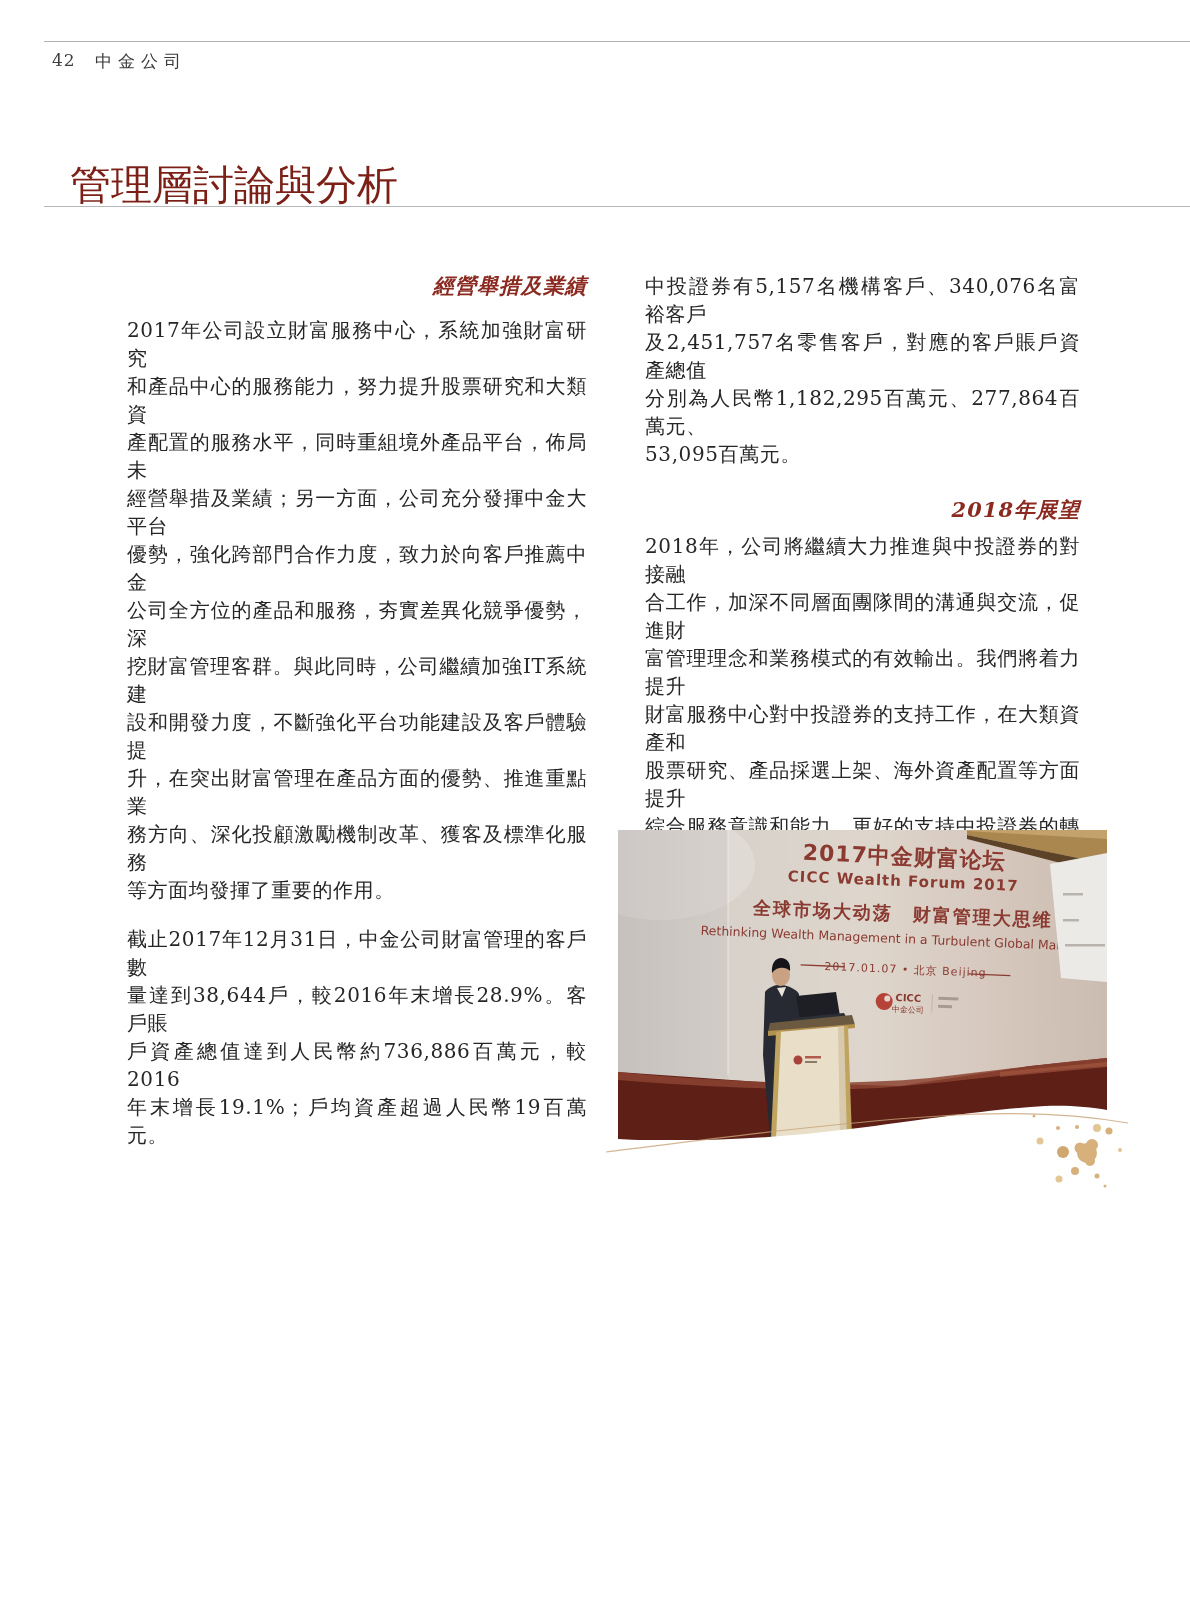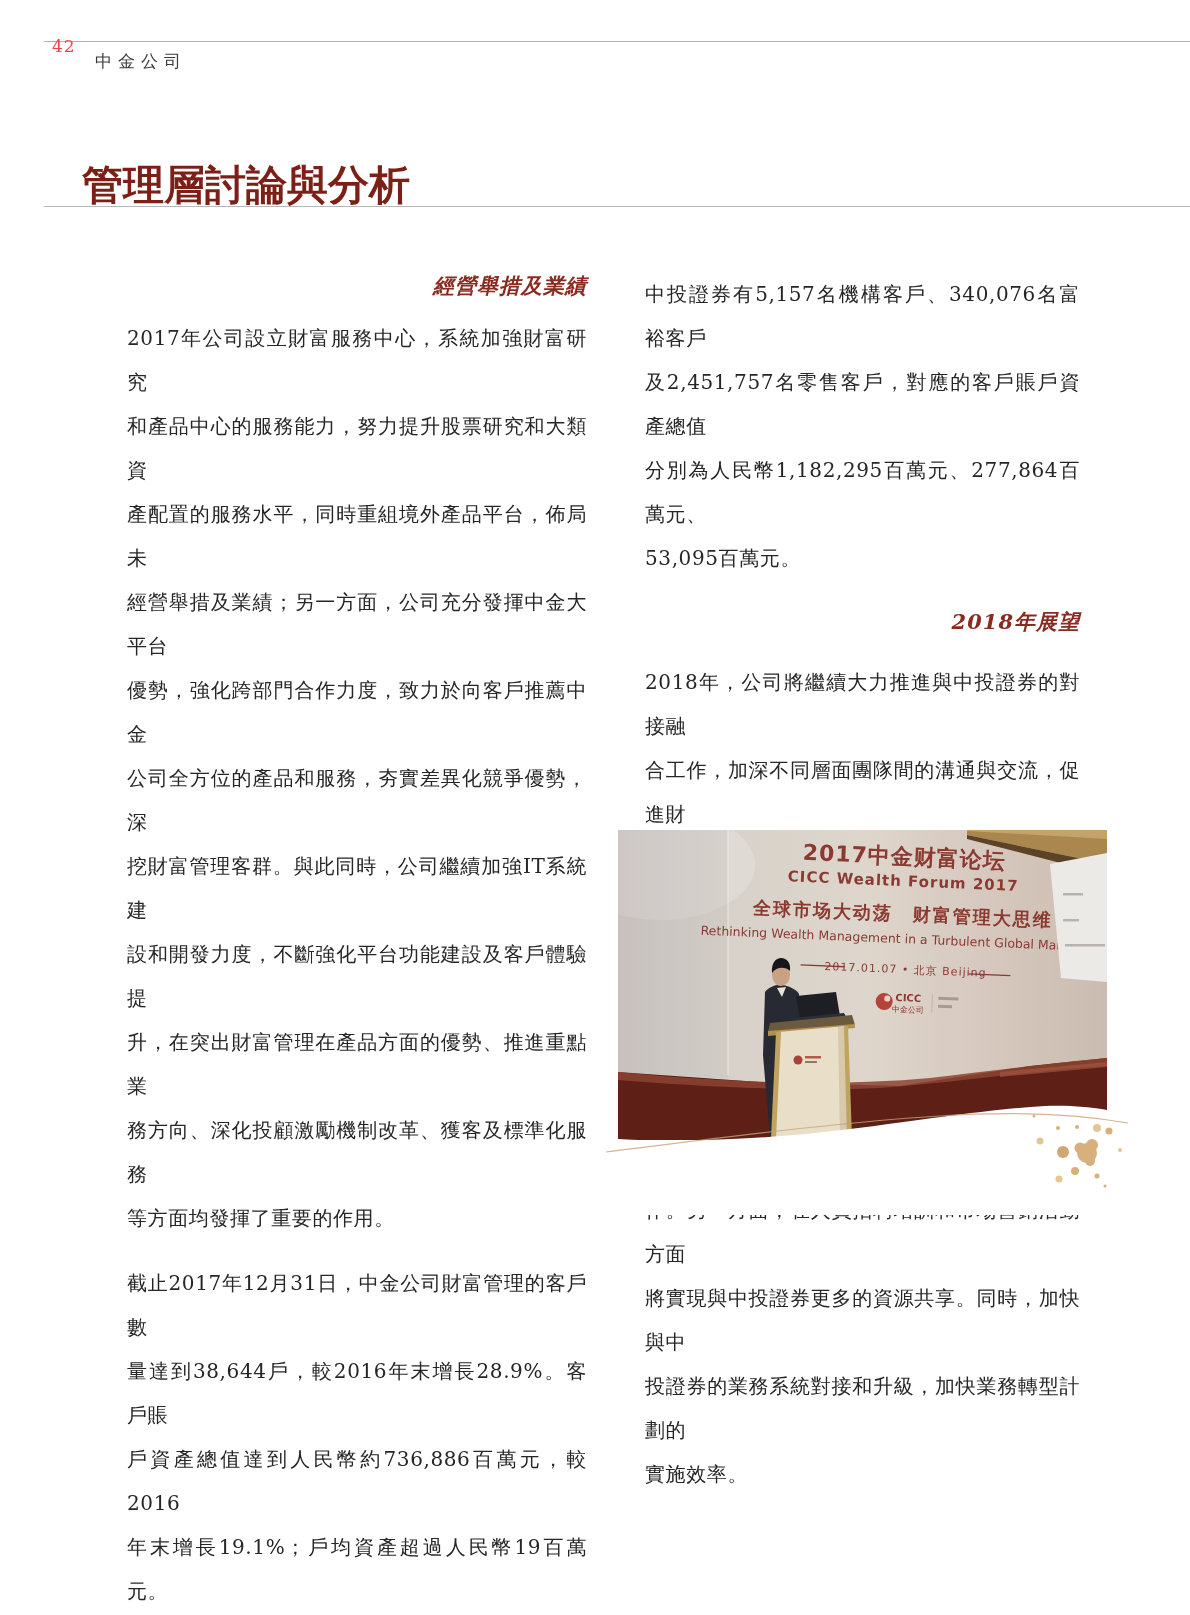--- a/index.html
+++ b/index.html
@@ -7,44 +7,44 @@
     position:relative;
     width:1190px;height:1615px;
     background:#ffffff;
     overflow:hidden;
     font-family:"DejaVu Serif","Liberation Serif",serif;
   }
   .rule{position:absolute;left:44px;right:0;height:0;border-top:1px solid #aeb2b4;}
   #rule-top{top:41px;}
   #rule-title{top:206px;border-top-color:#b4b8ba;}
   #page-number{
-    position:absolute;left:52px;top:36px;
-    font-size:17px;color:#ef4444;letter-spacing:1px;
+    position:absolute;left:52px;top:50px;
+    font-size:17px;color:#404040;letter-spacing:1px;
   }
   #company-name{
     position:absolute;left:95px;top:50px;
     font-size:17px;color:#3a3a3a;letter-spacing:6px;
   }
   #doc-title{
-    position:absolute;left:82px;top:136px;
-    font-size:41px;font-weight:bold;color:#7b1f17;
+    position:absolute;left:70px;top:136px;
+    font-size:41px;font-weight:normal;color:#7b1f17;
     letter-spacing:0px;line-height:1.1;white-space:nowrap;
   }
   .col{position:absolute;color:#262626;}
   #col-left{left:127px;top:272px;width:460px;}
   #col-right{left:645px;top:272px;width:435px;}
   .sec-heading{
     margin:0 0 16px 0;
     font-size:21px;font-weight:bold;font-style:italic;
     color:#8a2a20;letter-spacing:1px;text-align:right;
   }
-  .sec-heading.second{margin-top:28px;margin-bottom:24px;}
+  .sec-heading.second{margin-top:28px;margin-bottom:8px;}
   .body-p{
     margin:0 0 21px 0;
-    font-size:20px;line-height:44px;
+    font-size:20px;line-height:28px;
     letter-spacing:0.6px;
     white-space:pre-line;
     text-align:justify;
   }
   #figure-region{position:absolute;left:600px;top:820px;width:560px;height:395px;}
   #figure-region svg{display:block;}
 </style>
 </head>
 <body>
 

